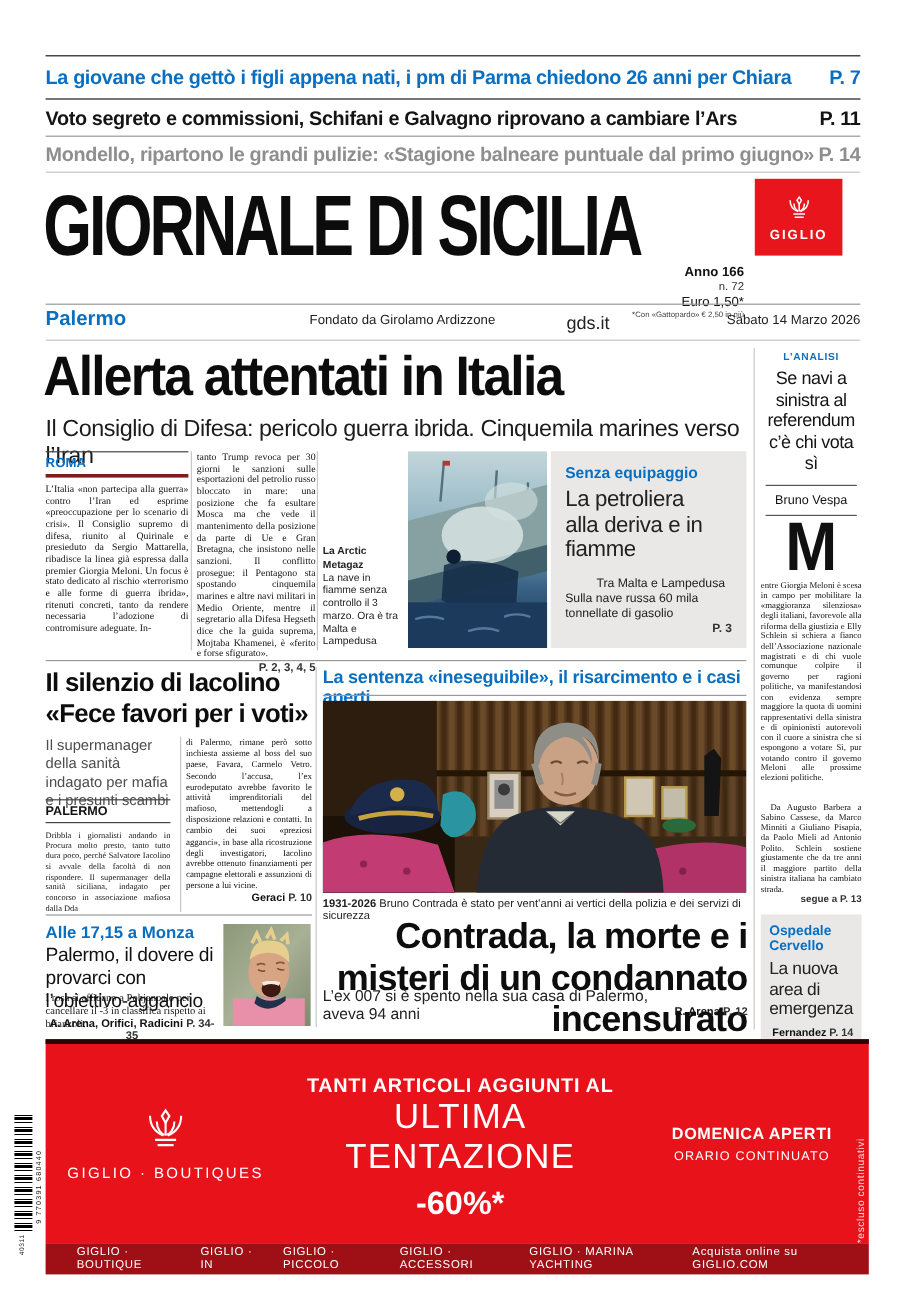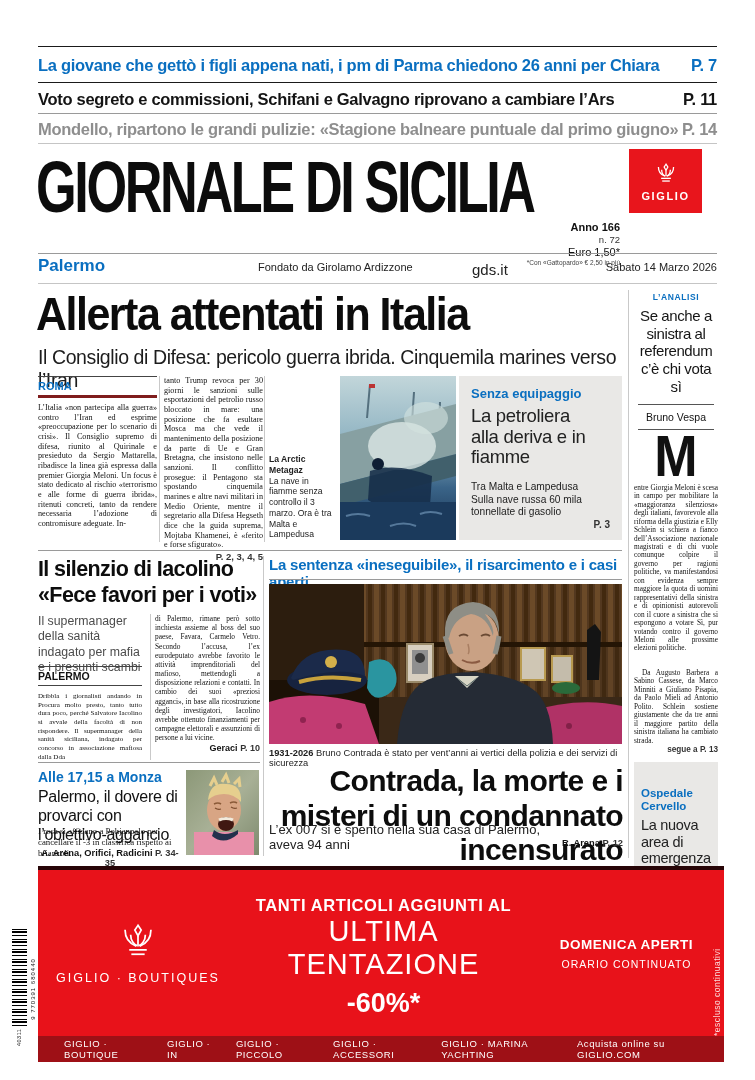--- a/index.html
+++ b/index.html
@@ -119,41 +119,41 @@
       <rect x="0" y="126" width="116" height="38" fill="#1b3a5c"></rect>
       <path d="M6 140 q12 -4 24 0 M50 150 q14 -5 26 0 M80 138 q10 -4 22 0" stroke="#6d93b5" stroke-width="2" fill="none" opacity="0.7"></path>
       <circle cx="38" cy="88" r="6" fill="#0e1e33"></circle>
     </svg>
   </div>
 
   <div class="abs graybox" style="left:459px;top:376px;width:139px;height:144px;padding:10px 12px;display:flex;flex-direction:column;">
     <div class="kicker" style="font-size:13px;">Senza equipaggio</div>
     <div style="font-size:18.5px;line-height:1.12;letter-spacing:-0.3px;color:#222;margin-top:5px;width:120px;">La petroliera alla deriva e in fiamme</div>
     <div style="flex:1;"></div>
-    <div style="font-size:10.2px;line-height:1.25;color:#222;">Tra Malta e Lampedusa</div>
+    <div style="font-size:10.2px;line-height:1.25;color:#222;margin-left:26px;">Tra Malta e Lampedusa</div>
     <div style="font-size:10.2px;line-height:1.25;color:#222;">Sulla nave russa 60 mila tonnellate di gasolio</div>
     <div class="pageref" style="font-size:10px;text-align:right;">P. 3</div>
   </div>
 
   <div class="hr soft" style="top:550px;left:38px;width:584px;"></div>
   <div class="vr" style="left:628px;top:290px;height:568px;"></div>
 
   <div class="abs" style="left:634px;top:292px;width:84px;height:466px;overflow:hidden;">
     <div class="kicker" style="font-size:8.5px;text-align:center;letter-spacing:0.6px;">L’ANALISI</div>
-    <div style="font-size:15px;line-height:1.18;text-align:center;letter-spacing:-0.4px;color:#151515;margin-top:5px;">Se anche a sinistra al referendum c’è chi vota sì</div>
+    <div style="font-size:15px;line-height:1.18;text-align:center;letter-spacing:-0.4px;color:#151515;margin-top:5px;">Se navi a sinistra al referendum c’è chi vota sì</div>
     <div style="border-top:1px solid #555;margin:9px 4px 0 4px;"></div>
     <div style="font-size:10.5px;font-weight:normal;text-align:center;margin-top:6px;">Bruno Vespa</div>
     <div style="border-top:1px solid #555;margin:6px 4px 0 4px;"></div>
     <div style="font-size:52px;font-weight:bold;line-height:0.95;text-align:center;transform:scaleY(1.1);transform-origin:50% 0;">M</div>
     <div class="serif just" style="font-size:7.3px;line-height:1.16;margin-top:4px;">entre Giorgia Meloni è scesa in campo per mobilitare la «maggioranza silenziosa» degli italiani, favorevole alla riforma della giustizia e Elly Schlein si schiera a fianco dell’Associazione nazionale magistrati e di chi vuole comunque colpire il governo per ragioni politiche, va manifestandosi con evidenza sempre maggiore la quota di uomini rappresentativi della sinistra e di opinionisti autorevoli con il cuore a sinistra che si espongono a votare Sì, pur votando contro il governo Meloni alle prossime elezioni politiche.</div>
     <div class="serif just" style="font-size:7.3px;line-height:1.16;text-indent:8px;margin-top:16px;">Da Augusto Barbera a Sabino Cassese, da Marco Minniti a Giuliano Pisapia, da Paolo Mieli ad Antonio Polito. Schlein sostiene giustamente che da tre anni il maggiore partito della sinistra italiana ha cambiato strada.</div>
     <div class="pageref" style="font-size:8.2px;text-align:right;">segue a P. 13</div>
   </div>
 
-  <div class="abs graybox" style="left:634px;top:762px;width:70px;padding:25px 7px;">
+  <div class="abs graybox" style="left:634px;top:762px;width:70px;padding:8px 7px;">
     <div class="kicker" style="font-size:11.5px;line-height:1.1;">Ospedale Cervello</div>
     <div style="font-size:14.5px;line-height:1.12;letter-spacing:-0.3px;color:#222;margin-top:5px;">La nuova area di emergenza</div>
     <div style="font-size:9px;text-align:right;margin-top:6px;">
       <span style="font-weight:bold;">Fernandez</span>
       <span class="pageref">P. 14</span>
     </div>
   </div>
 
   <div class="abs" style="left:38px;top:556px;width:224px;font-size:21.5px;font-weight:bold;line-height:1.22;letter-spacing:-0.6px;color:#0d0d0d;">Il silenzio di Iacolino «Fece favori per i voti»</div>
   <div class="abs" style="left:38px;top:614px;width:104px;font-size:12.3px;line-height:1.25;color:#4c4c4c;">Il supermanager della sanità indagato per mafia e i presunti scambi</div>

